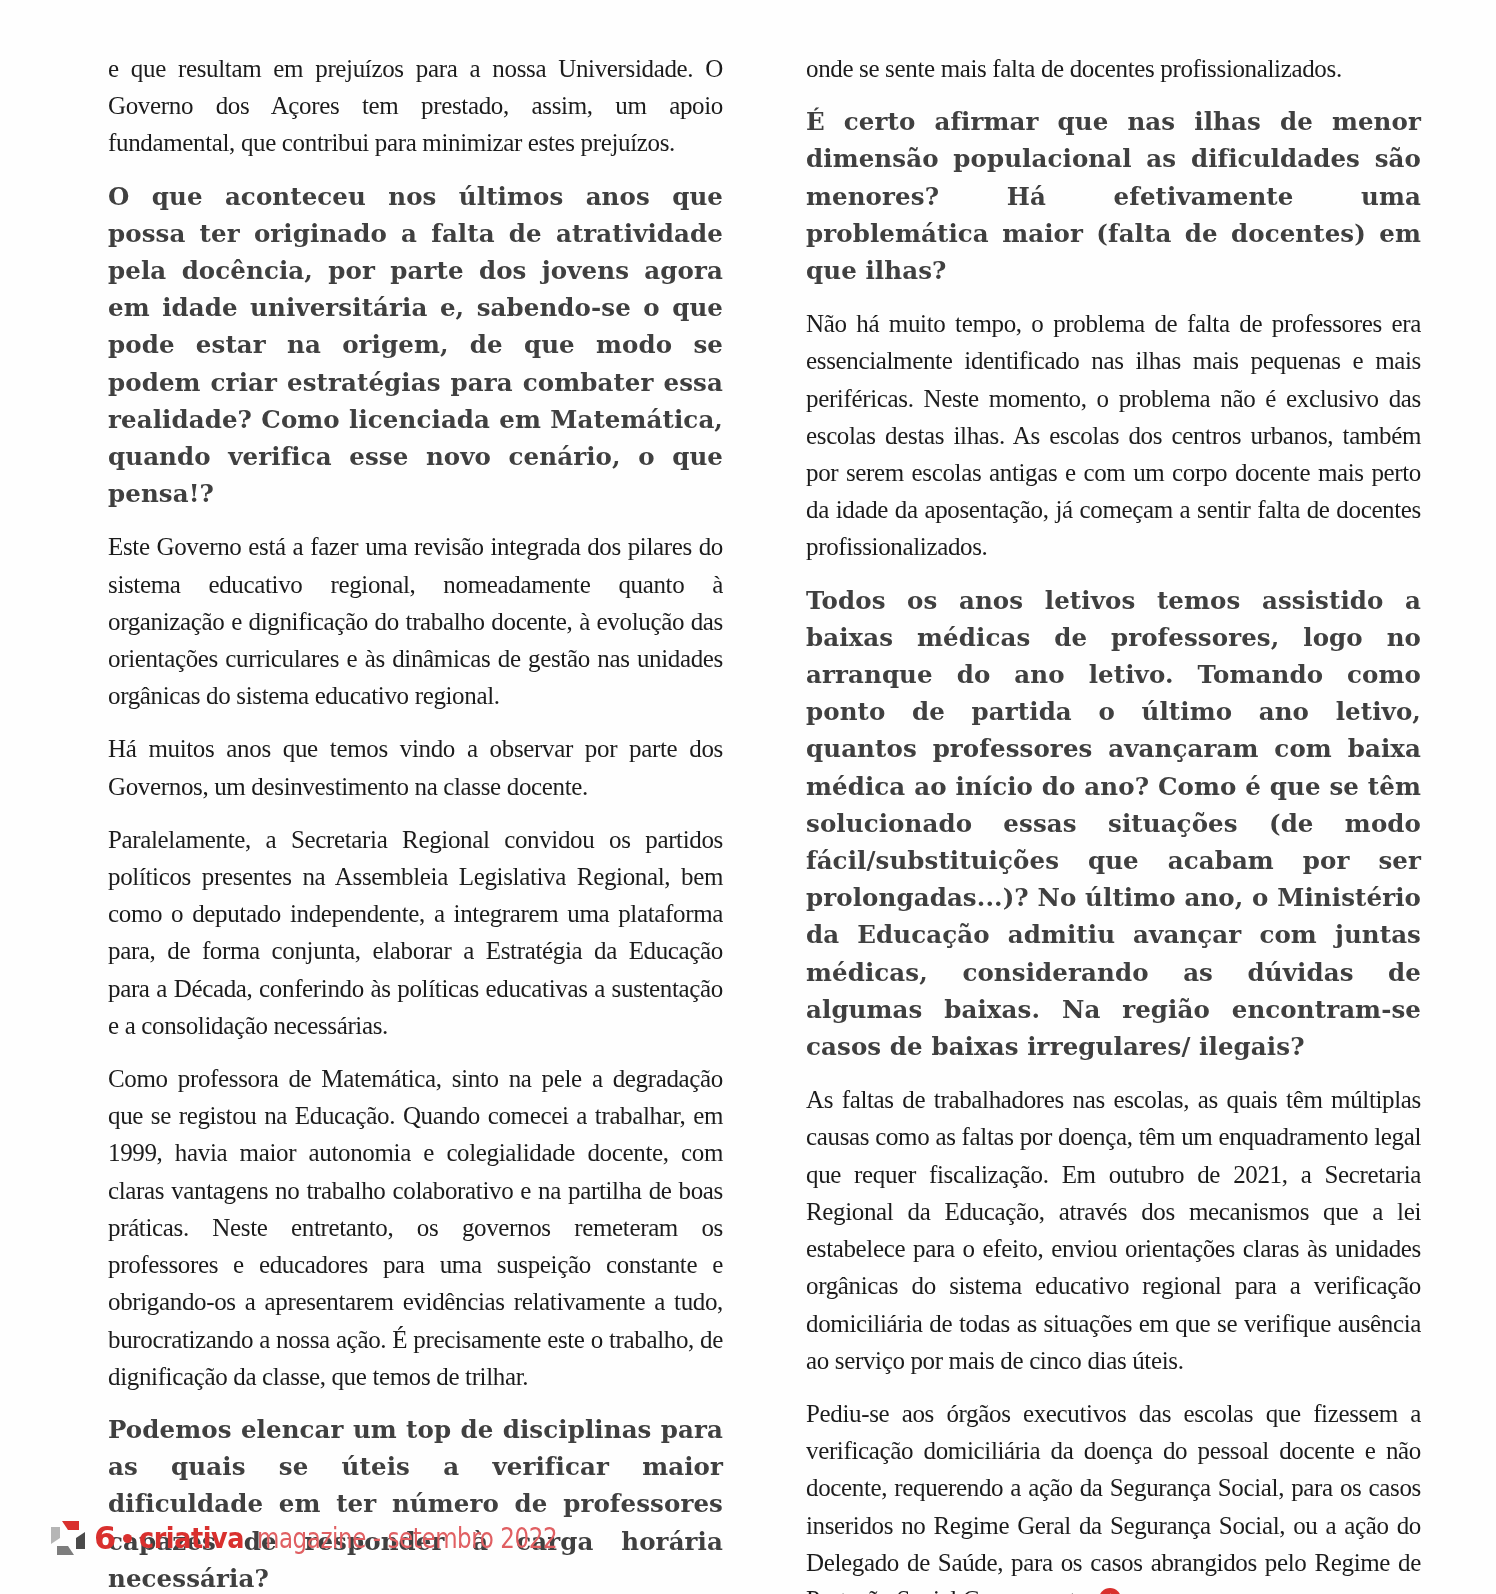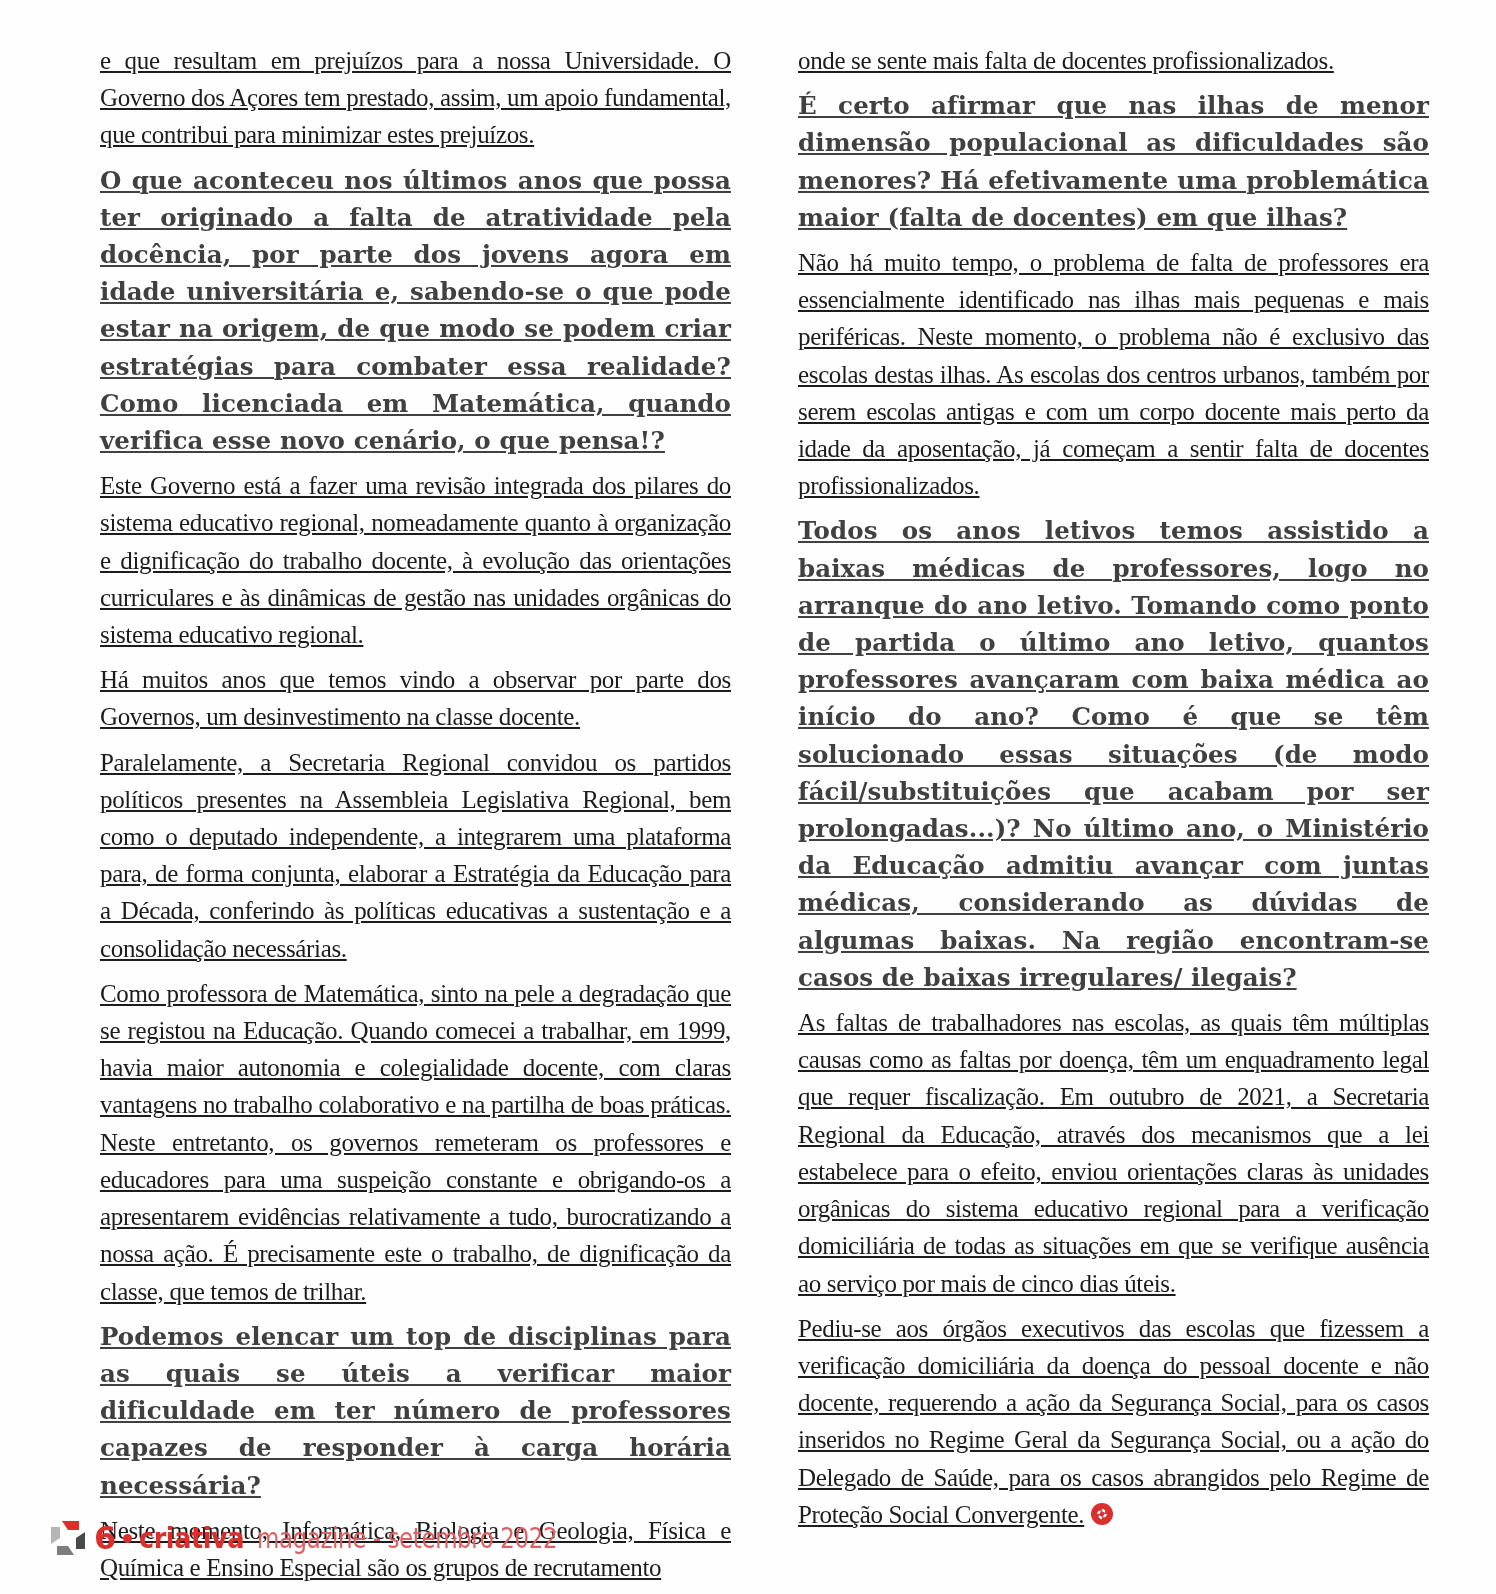--- a/index.html
+++ b/index.html
@@ -5,23 +5,22 @@
   html, body { margin: 0; padding: 0; background: #ffffff; }
   body { width: 1496px; height: 1594px; position: relative; overflow: hidden; }
   .page { position: absolute; left: 0; top: 0; width: 1496px; height: 1594px; background: #fefefe; }
   .col {
     position: absolute; top: 34px; width: 647px;
     text-align: justify; text-justify: inter-word;
   }
   .col-left { left: 92px; }
   .col-right { left: 790px; }
   .p, .q {
-    margin: 8px; padding: 0;
+    margin: 16px; padding: 0;
     line-height: 37.2px;
-    text-decoration: underline;
   }
   .p {
     font-family: "Liberation Serif", "DejaVu Serif", serif;
     font-size: 25px; color: #1c1c1c;
     letter-spacing: -0.35px;
   }
   .q {
     font-family: "DejaVu Serif", "Liberation Serif", serif;
     font-weight: bold; font-size: 24.5px; color: #404040;
     letter-spacing: 0.1px;

